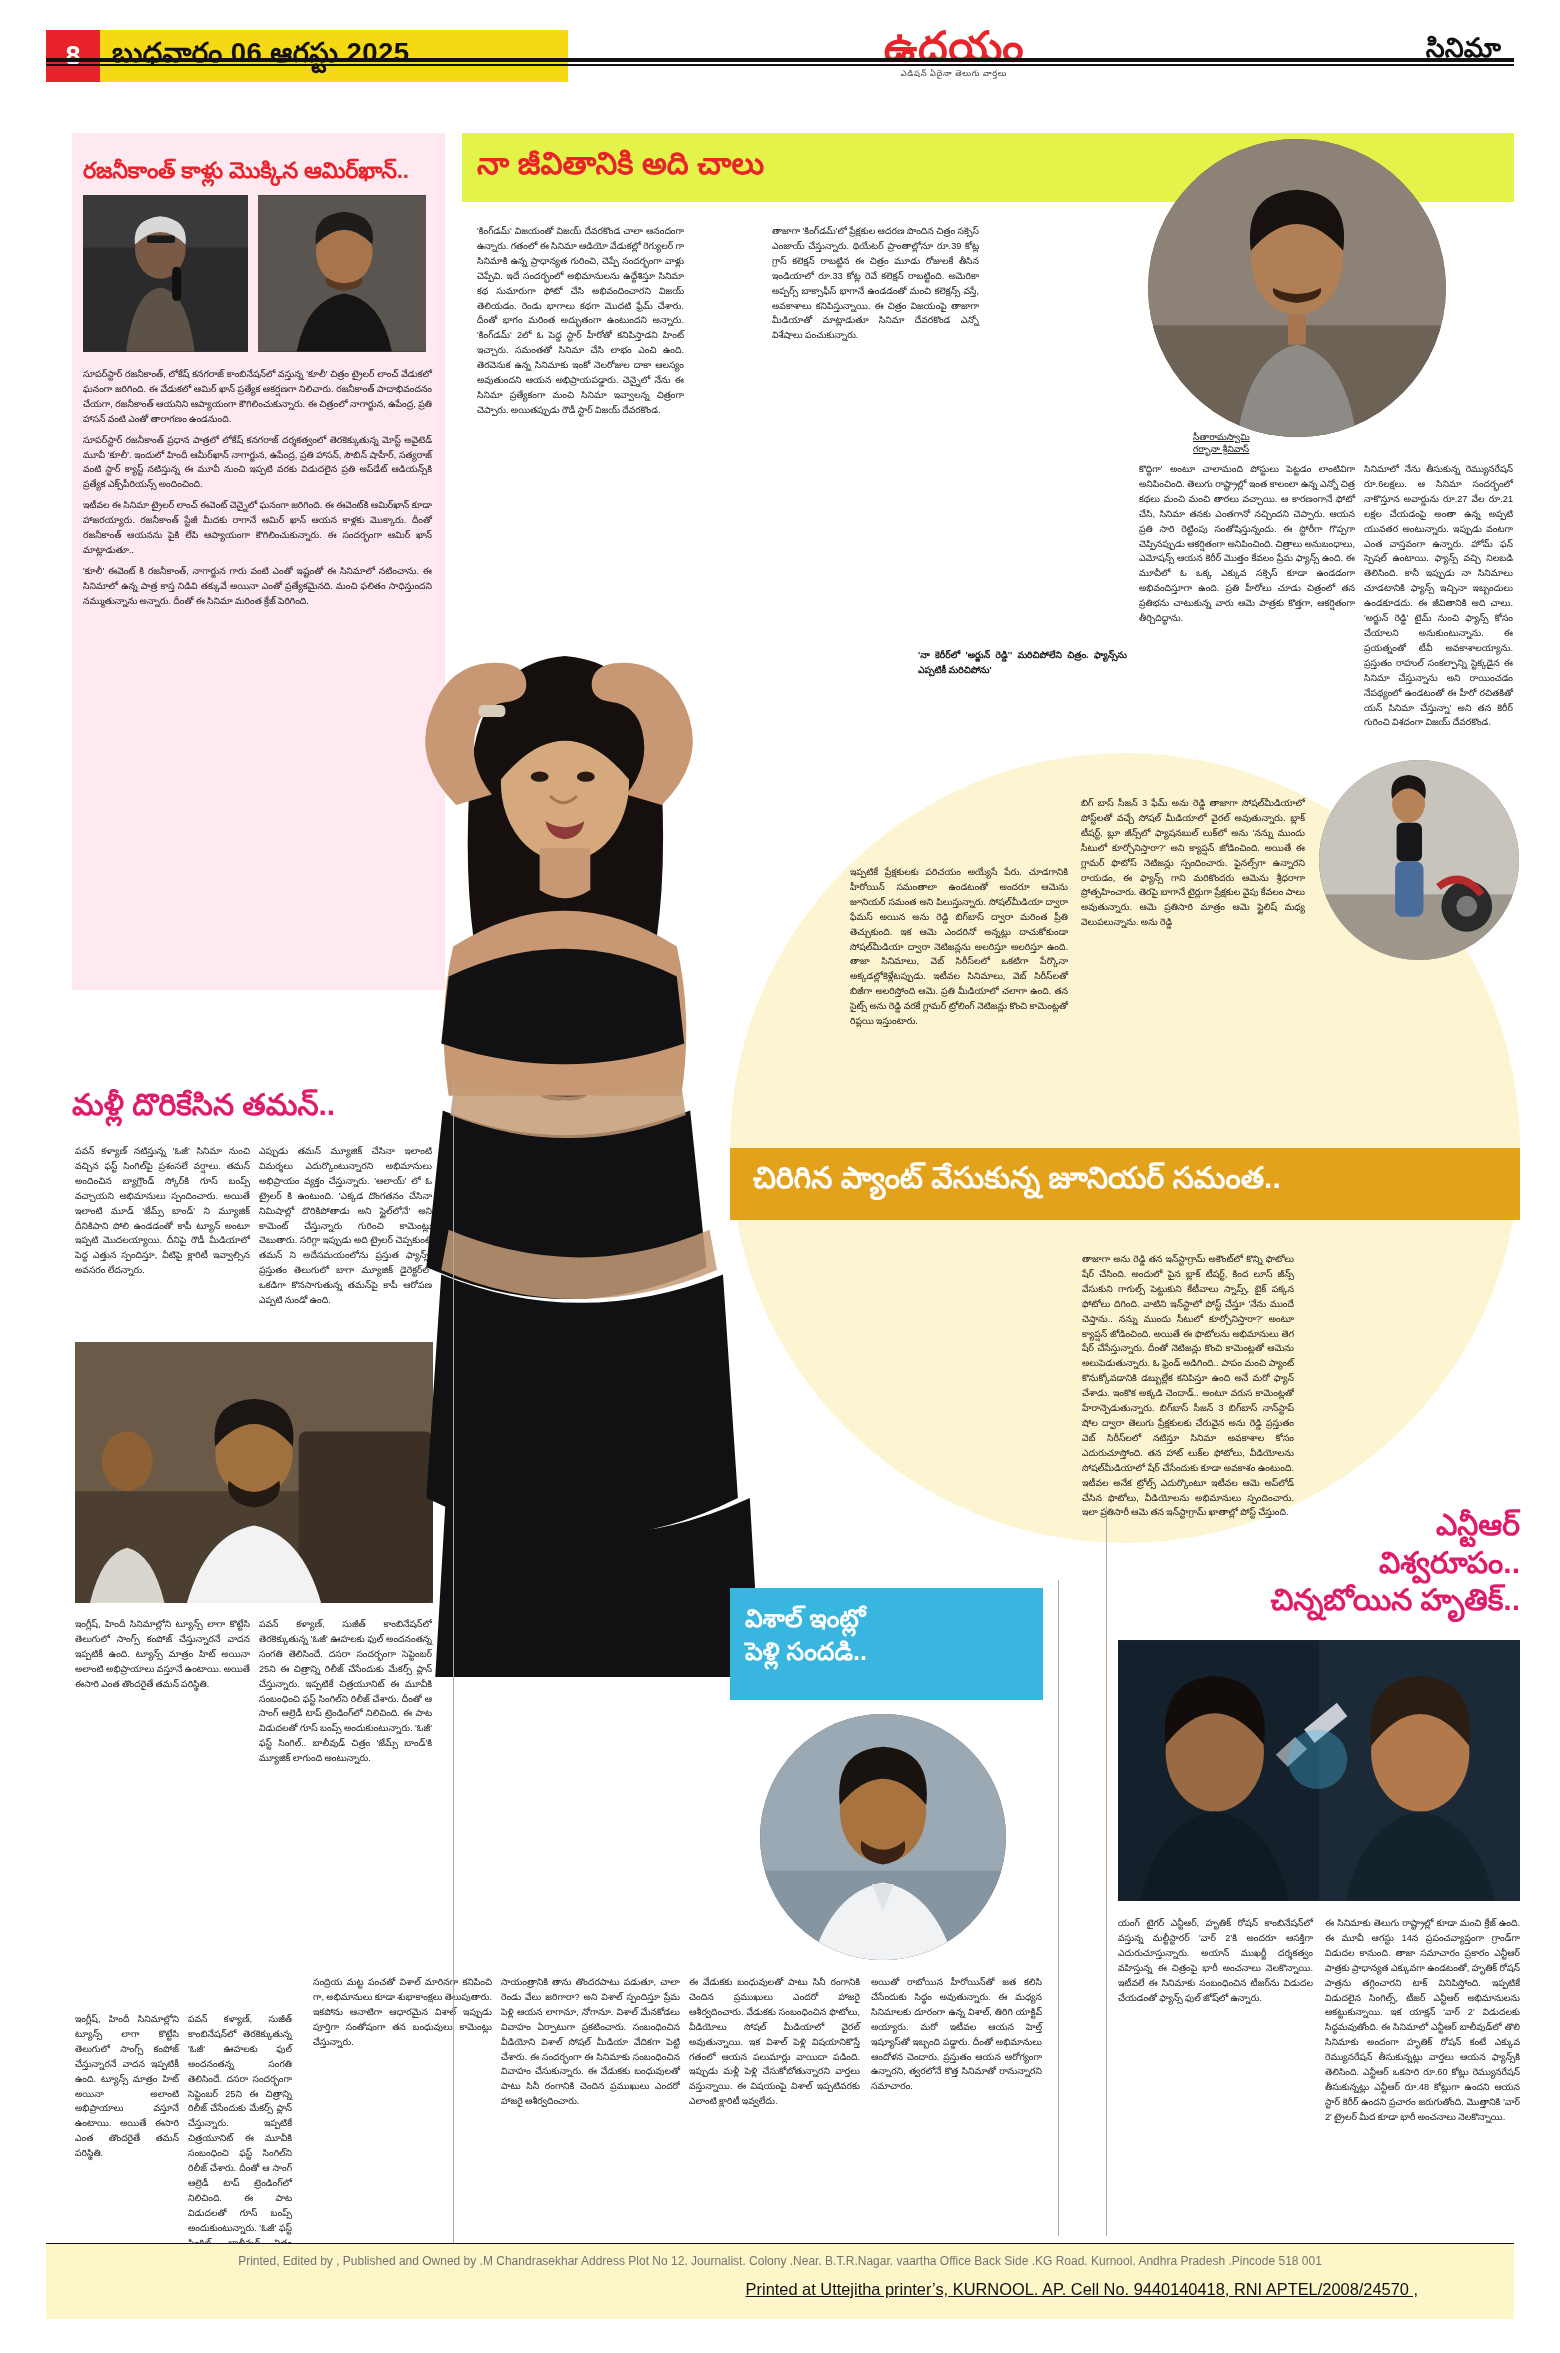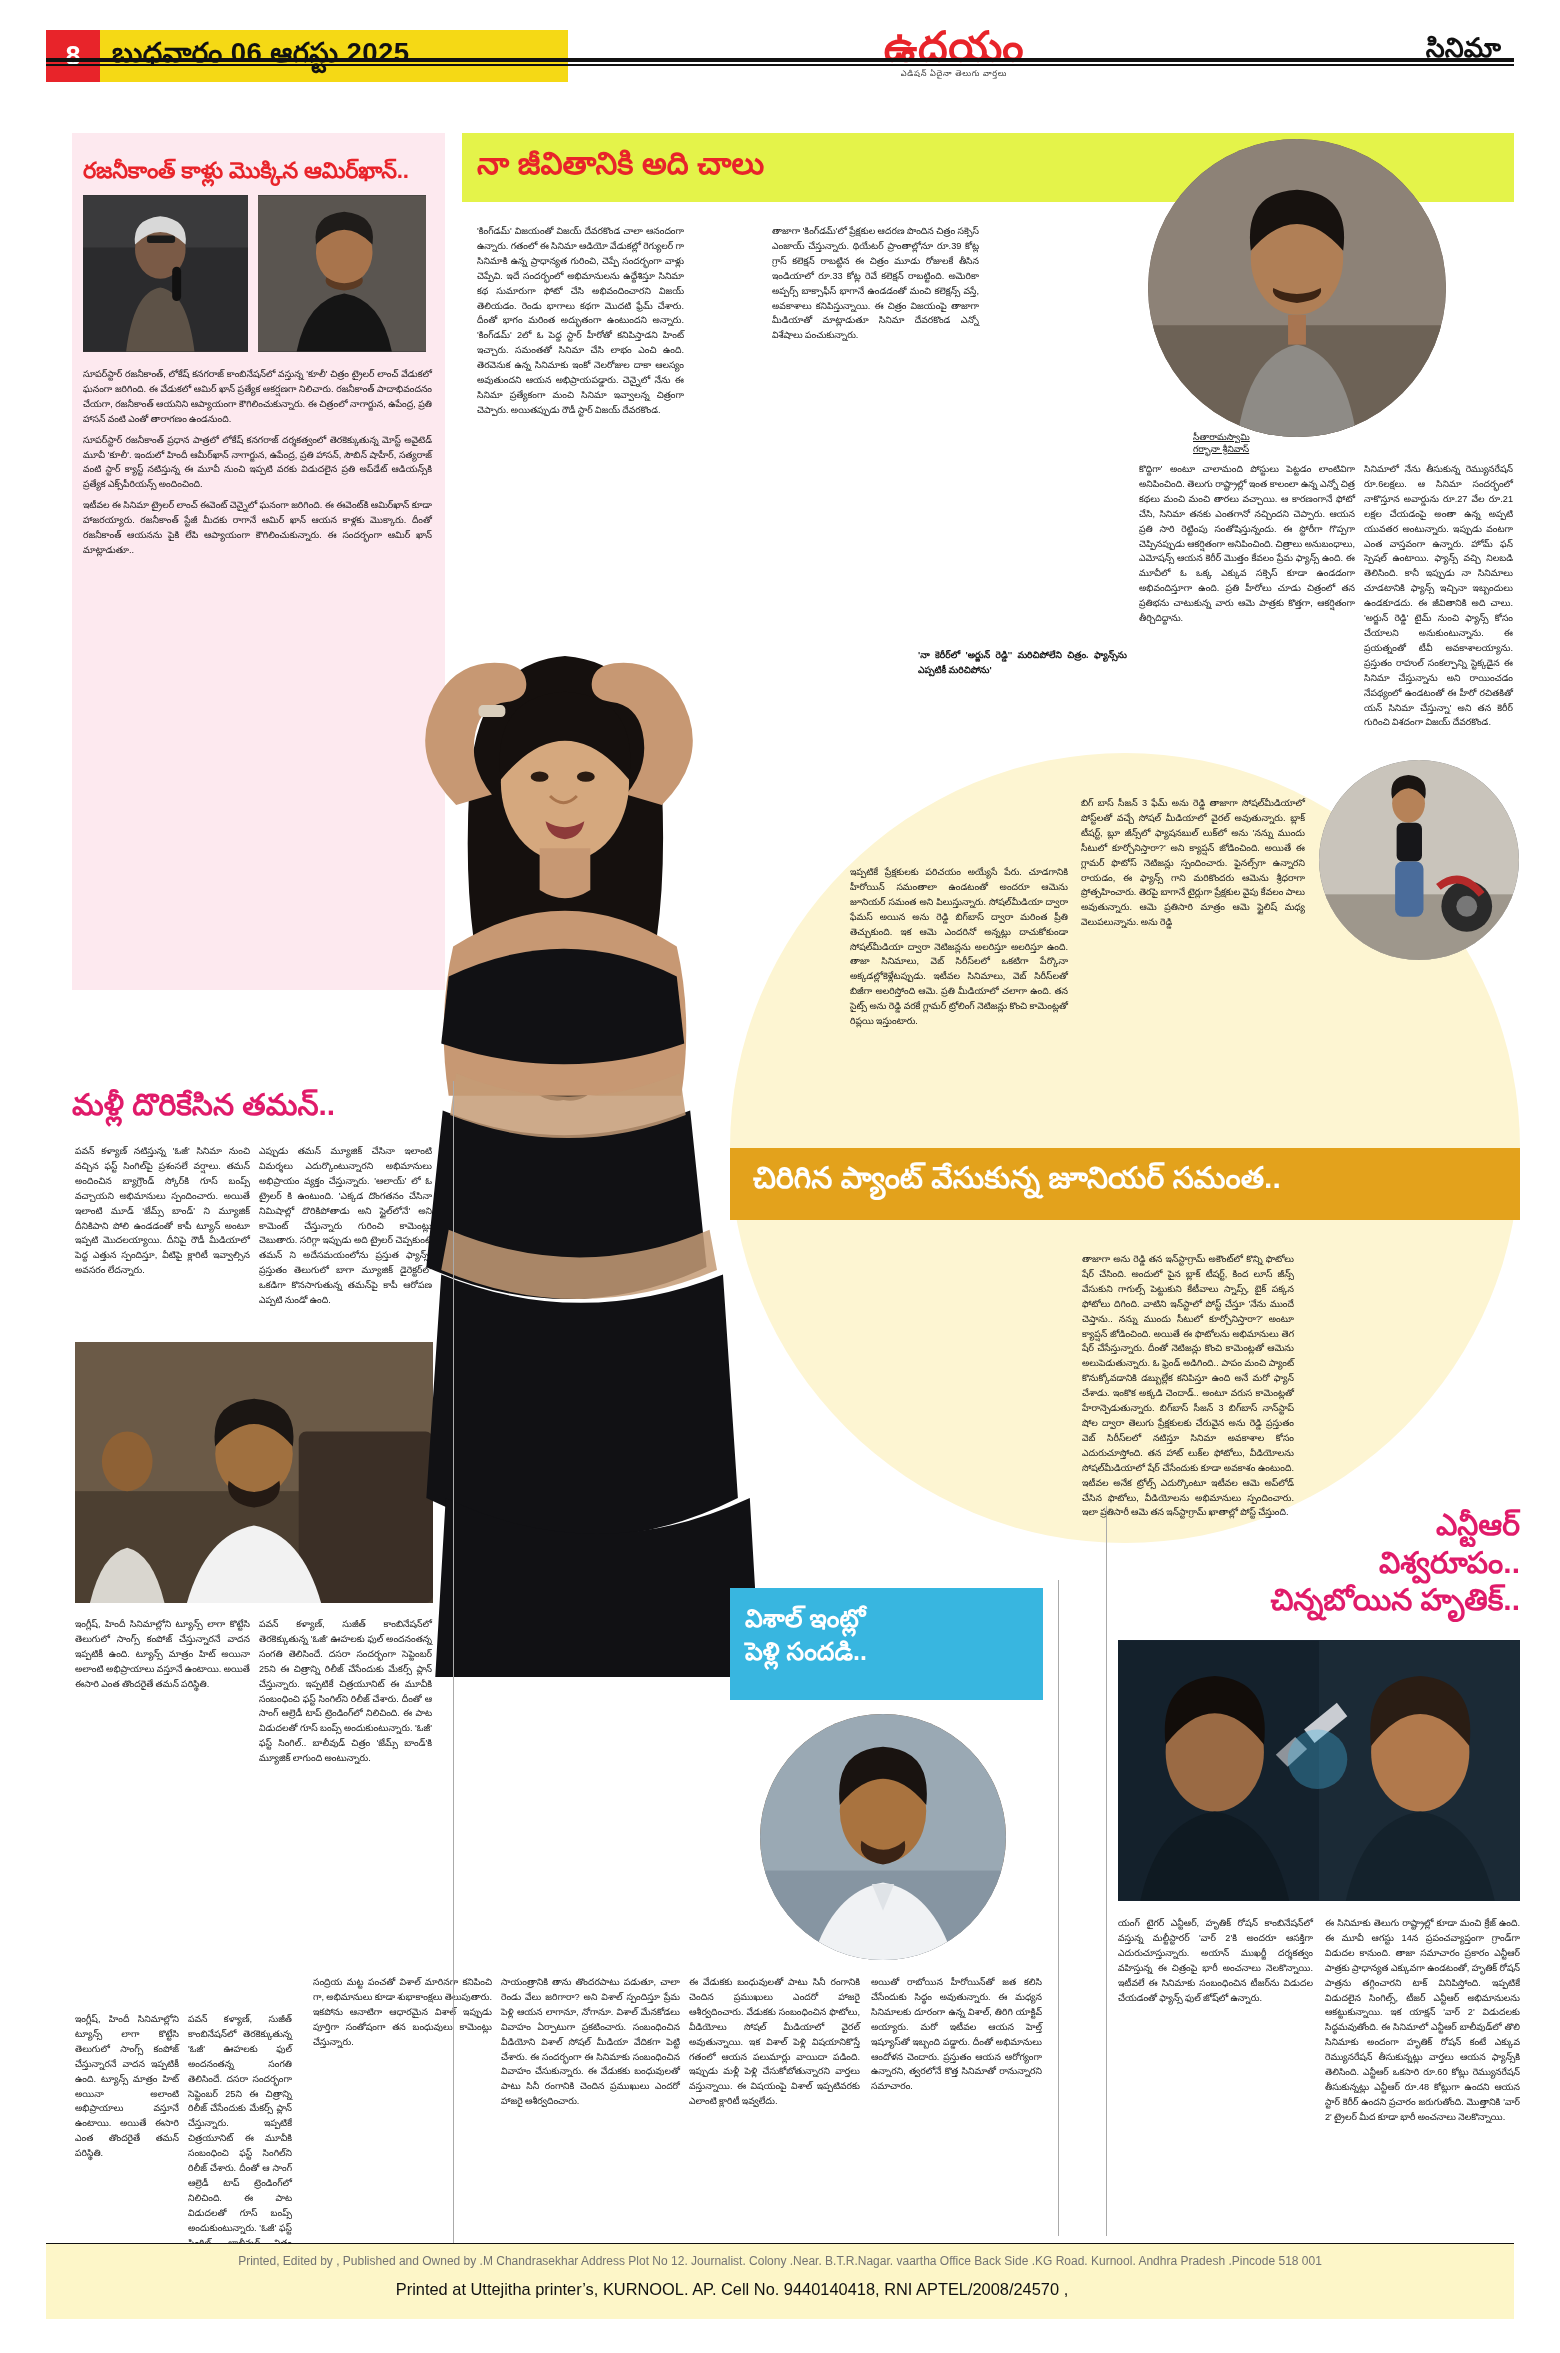--- a/index.html
+++ b/index.html
@@ -86,21 +86,21 @@
   .a6-c4{left:871px;top:1975px;width:171px;}
 
   
   .a7-c1{left:75px;top:2012px;width:104px;}
   .a7-c2{left:188px;top:2012px;width:104px;}
 
   
   .footer{position:absolute;left:46px;top:2243px;width:1468px;height:75px;background:#fdf6c8;
       border-top:1.5px solid #111;}
   .footer .l1{position:absolute;left:0;top:10.4px;width:1468px;text-align:center;font-size:12px;color:#737373;}
-  .footer .l2{position:absolute;left:0;top:36px;width:1372px;text-align:center;font-size:16.4px;color:#111;}
+  .footer .l2{position:absolute;left:0;top:36px;width:1372px;text-align:right;font-size:16.4px;color:#111;text-decoration:underline;}
 
   .vline{position:absolute;background:#aaa;width:0.7px;}
 </style>
 </head>
 <body>
 
 <div class="page">
 
   <div class="masthead">
     <div class="mast-yellow"></div>
@@ -136,20 +136,21 @@
       <path d="M78 66 q38 -40 76 0 q6 -40 -38 -44 q-44 4 -38 44z" fill="#1f1c1a"></path>
       <path d="M92 110 q24 16 48 0 q6 14 -24 18 q-30 -4 -24 -18z" fill="#5b3a23"></path>
       <path d="M52 210 q14 -70 64 -78 q50 8 64 78z" fill="#151515"></path>
     </svg>
   </div>
 
   <div class="col a1-text">
     <div class="body-text tel" style="margin-bottom:6px">సూపర్‌స్టార్ రజనీకాంత్, లోకేష్ కనగరాజ్ కాంబినేషన్‌లో వస్తున్న 'కూలీ' చిత్రం ట్రైలర్ లాంచ్ వేడుకలో ఘనంగా జరిగింది. ఈ వేడుకలో ఆమిర్ ఖాన్ ప్రత్యేక ఆకర్షణగా నిలిచారు. రజనీకాంత్ పాదాభివందనం చేయగా, రజనీకాంత్ ఆయనిని ఆప్యాయంగా కౌగిలించుకున్నారు. ఈ చిత్రంలో నాగార్జున, ఉపేంద్ర, ప్రతి హాసన్ వంటి ఎంతో తారాగణం ఉండనుంది.</div>
     <div class="body-text tel" style="margin-bottom:6px">సూపర్‌స్టార్ రజనీకాంత్ ప్రధాన పాత్రలో లోకేష్ కనగరాజ్ దర్శకత్వంలో తెరకెక్కుతున్న మోస్ట్ అవైటెడ్ మూవీ 'కూలీ'. ఇందులో హిందీ ఆమీర్‌ఖాన్ నాగార్జున, ఉపేంద్ర, ప్రతి హాసన్, సౌబిన్ షాహీర్, సత్యరాజ్ వంటి స్టార్ క్యాస్ట్ నటిస్తున్న ఈ మూవీ నుంచి ఇప్పటి వరకు విడుదలైన ప్రతి అప్‌డేట్ ఆడియన్స్‌కి ప్రత్యేక ఎక్స్‌పీరియన్స్ అందించింది.</div>
     <div class="body-text tel" style="margin-bottom:6px">ఇటీవల ఈ సినిమా ట్రైలర్ లాంచ్ ఈవెంట్ చెన్నైలో ఘనంగా జరిగింది. ఈ ఈవెంట్‌కి ఆమిర్‌ఖాన్ కూడా హాజరయ్యారు. రజనీకాంత్ స్టేజీ మీదకు రాగానే ఆమిర్ ఖాన్ ఆయన కాళ్లకు మొక్కారు. దీంతో రజనీకాంత్ ఆయనను పైకి లేపి ఆప్యాయంగా కౌగిలించుకున్నారు. ఈ సందర్భంగా ఆమిర్ ఖాన్ మాట్లాడుతూ..</div>
+    <div class="body-text tel" style="margin-bottom:6px">'కూలీ' ఈవెంట్ కి రజనీకాంత్, నాగార్జున గారు వంటి ఎంతో ఇష్టంతో ఈ సినిమాలో నటించాను. ఈ సినిమాలో ఉన్న పాత్ర కాస్త నిడివి తక్కువే అయినా ఎంతో ప్రత్యేకమైనది. మంచి ఫలితం సాధిస్తుందని నమ్ముతున్నాను అన్నారు. దీంతో ఈ సినిమా మరింత క్రేజ్ పెరిగింది.</div>
   </div>
 
   <div class="a2-band"></div>
   <div class="a2-head headline tel">నా జీవితానికి అది చాలు</div>
 
   <div class="photo circ a2-portrait">
     <svg width="298" height="298" viewBox="0 0 400 400">
       <circle cx="200" cy="200" r="200" fill="#8d8277"></circle>
       <rect x="0" y="250" width="400" height="150" fill="#6d6256"></rect>
       <ellipse cx="200" cy="160" rx="62" ry="76" fill="#b07f56"></ellipse>

